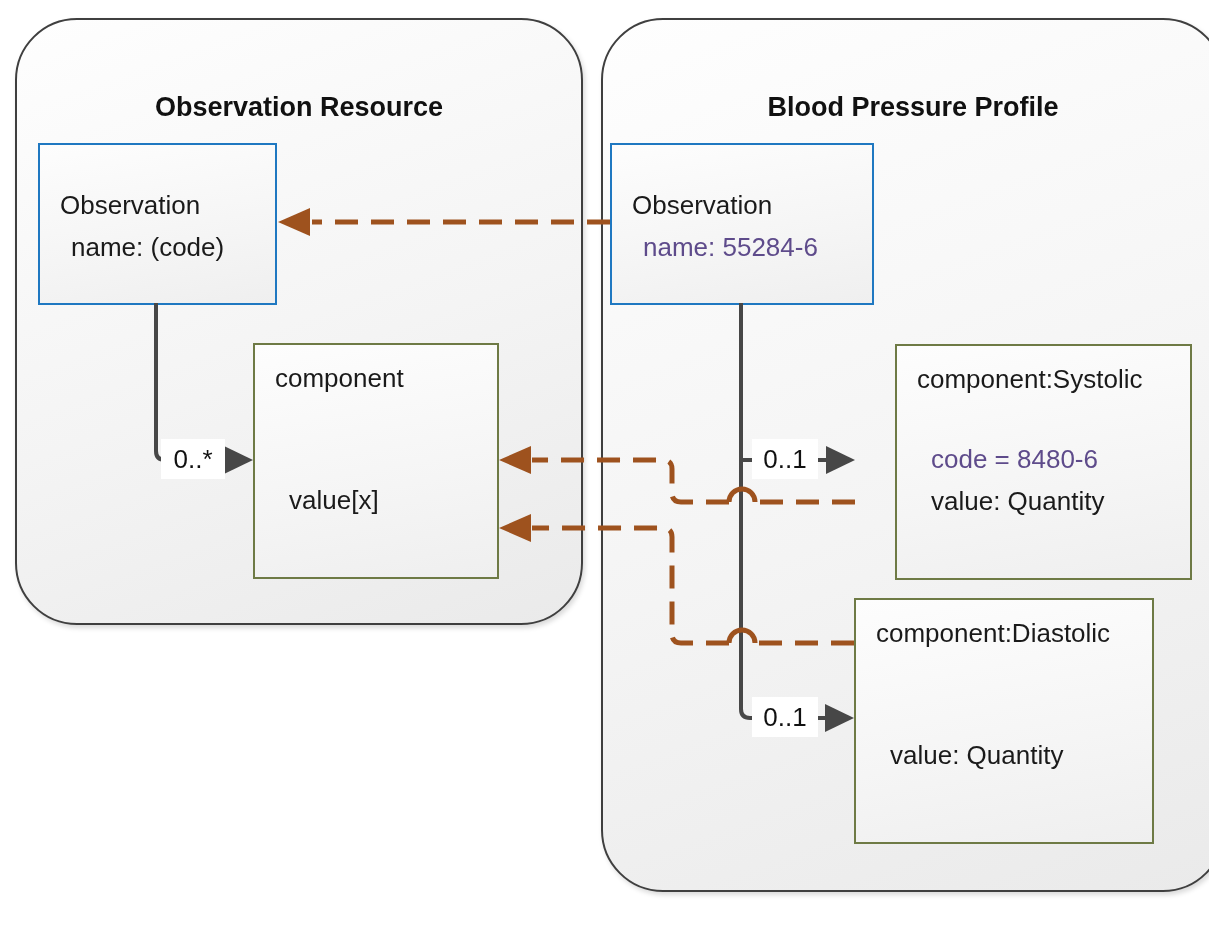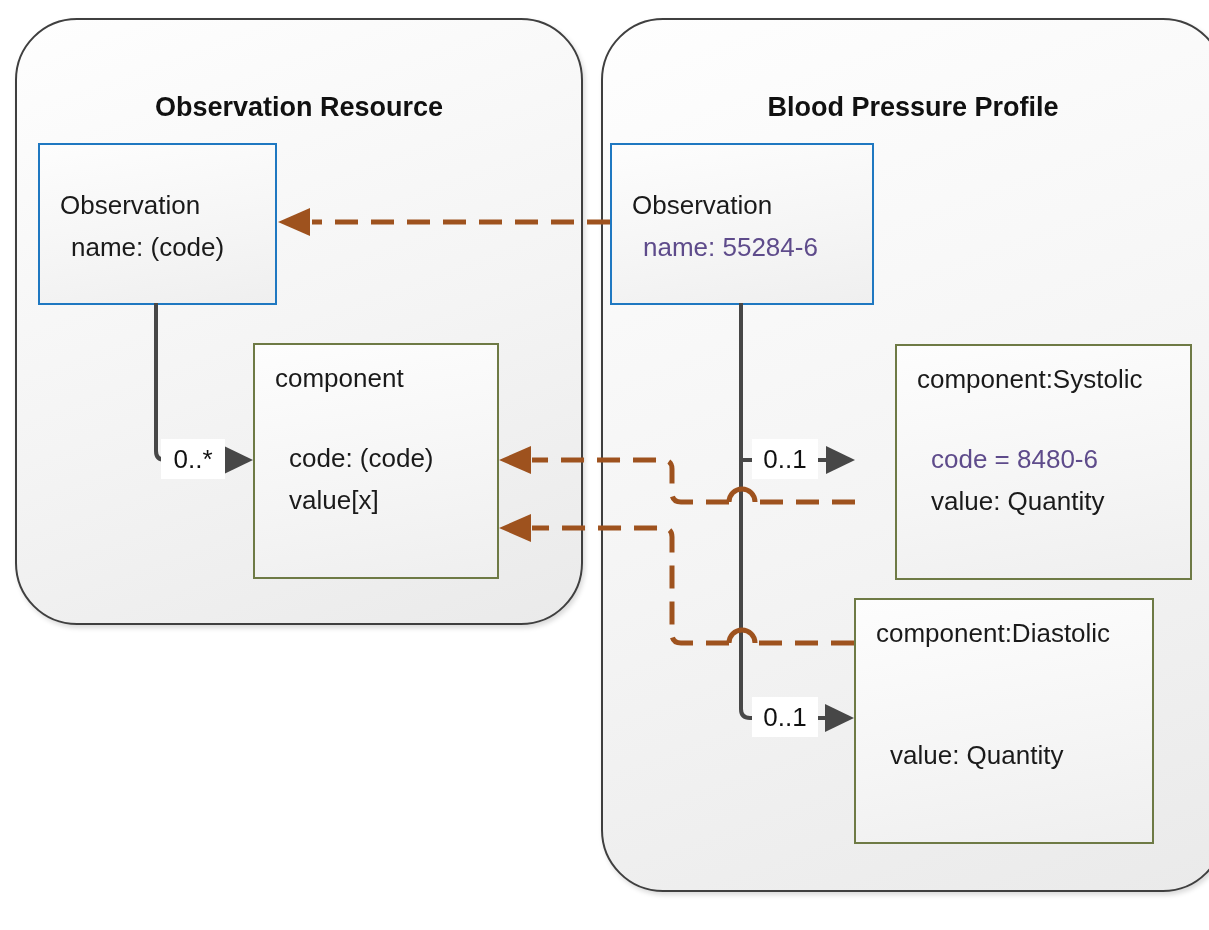--- a/index.html
+++ b/index.html
@@ -60,21 +60,20 @@
     <div class="container-title">Blood Pressure Profile</div>
   </div>
 
   <div class="node obs-border" id="left-obs">
     <span class="obs-l1">Observation</span>
     <span class="obs-l2">name: (code)</span>
   </div>
 
   <div class="node comp-border" id="left-comp">
     <span class="comp-title">component</span>
-    <span class="comp-l1">code: (code)</span>
     <span class="comp-l2">value[x]</span>
   </div>
 
   <div class="node obs-border" id="right-obs">
     <span class="obs-l1">Observation</span>
     <span class="obs-l2 purple">name: 55284-6</span>
   </div>
 
   <div class="node comp-border" id="systolic-box">
     <span class="comp-title">component:Systolic</span>

